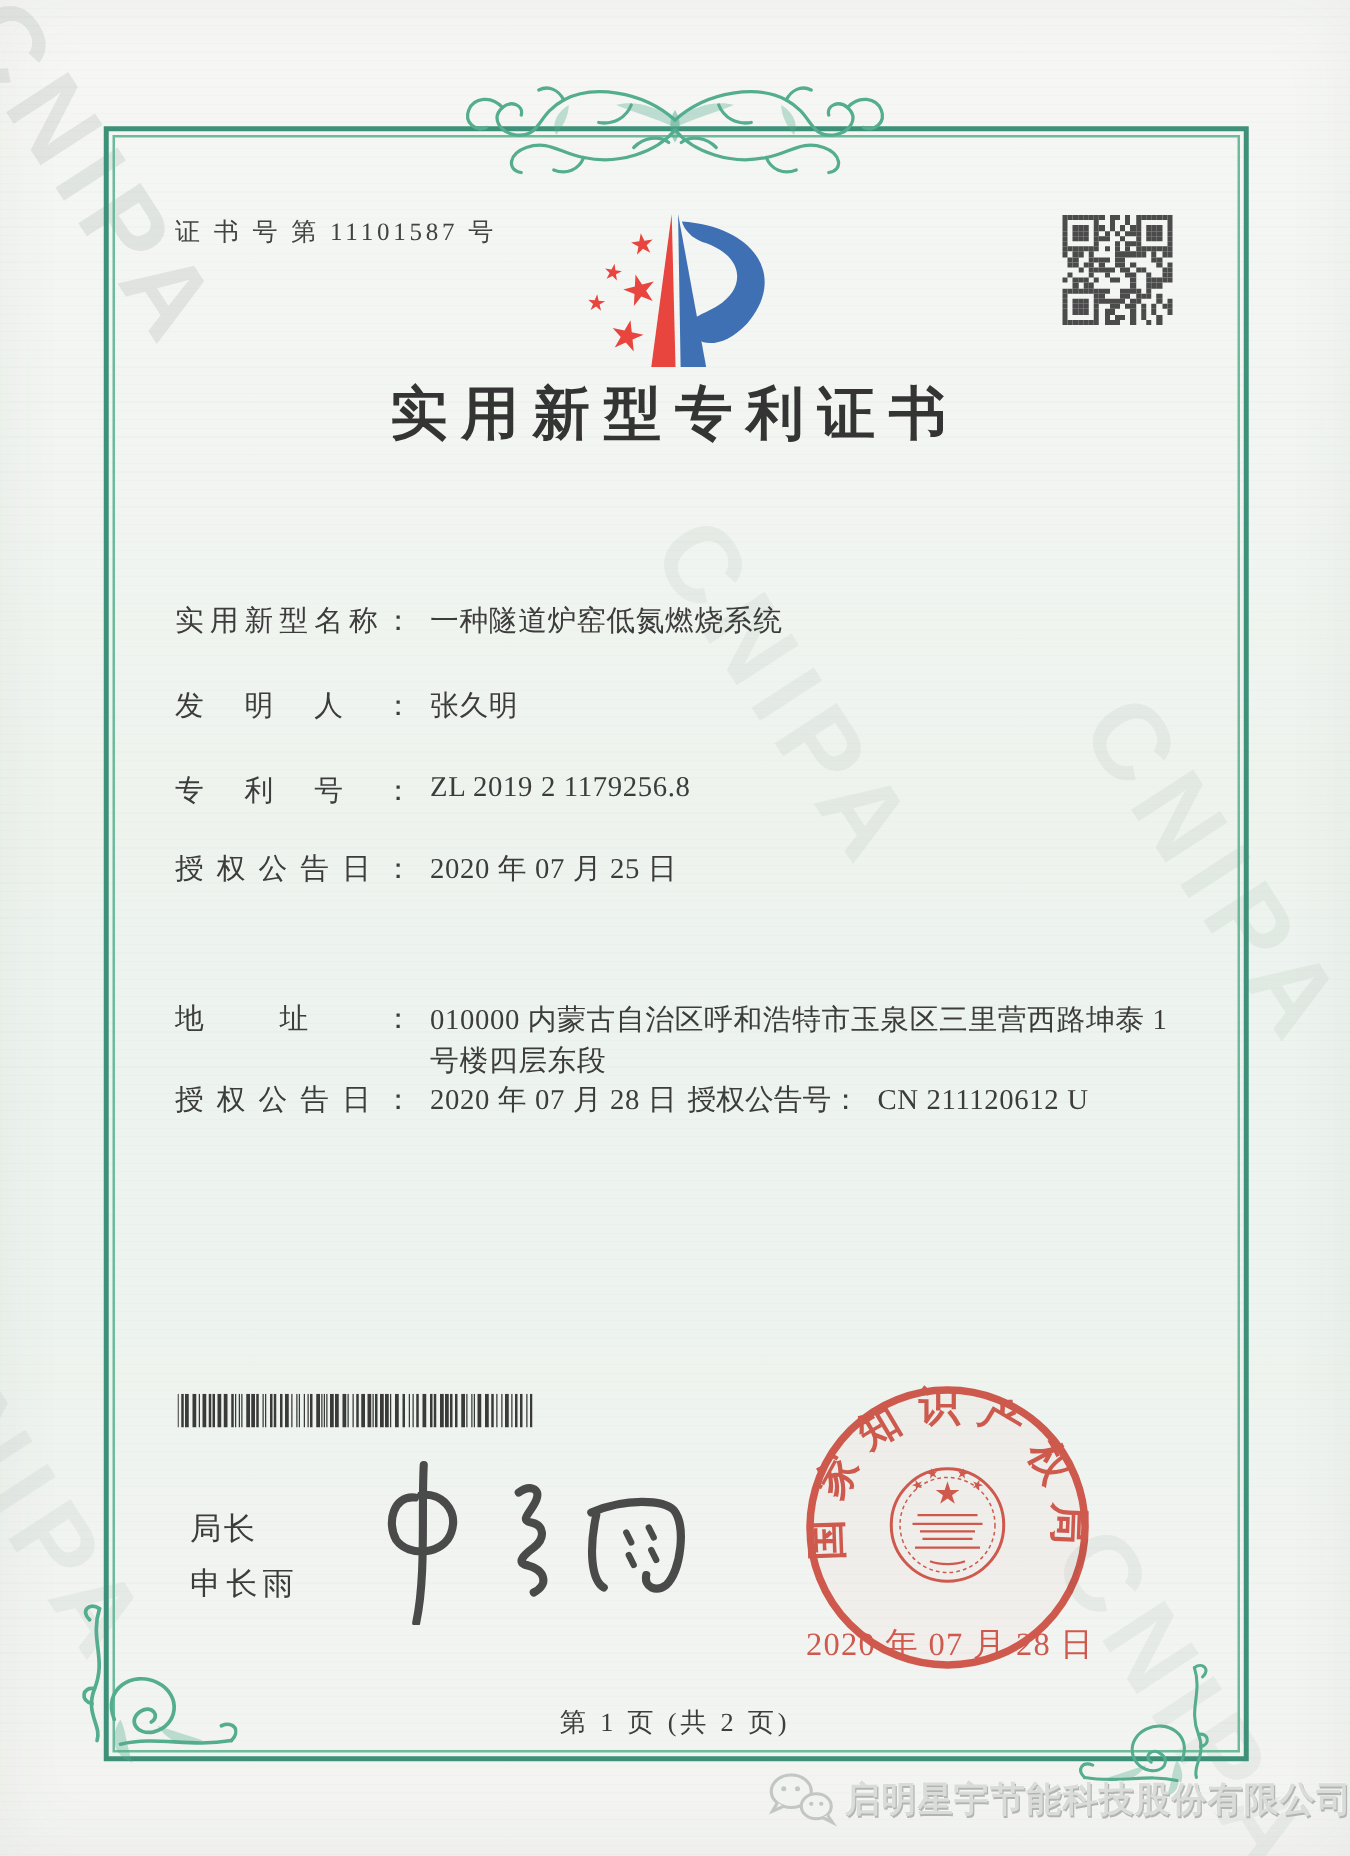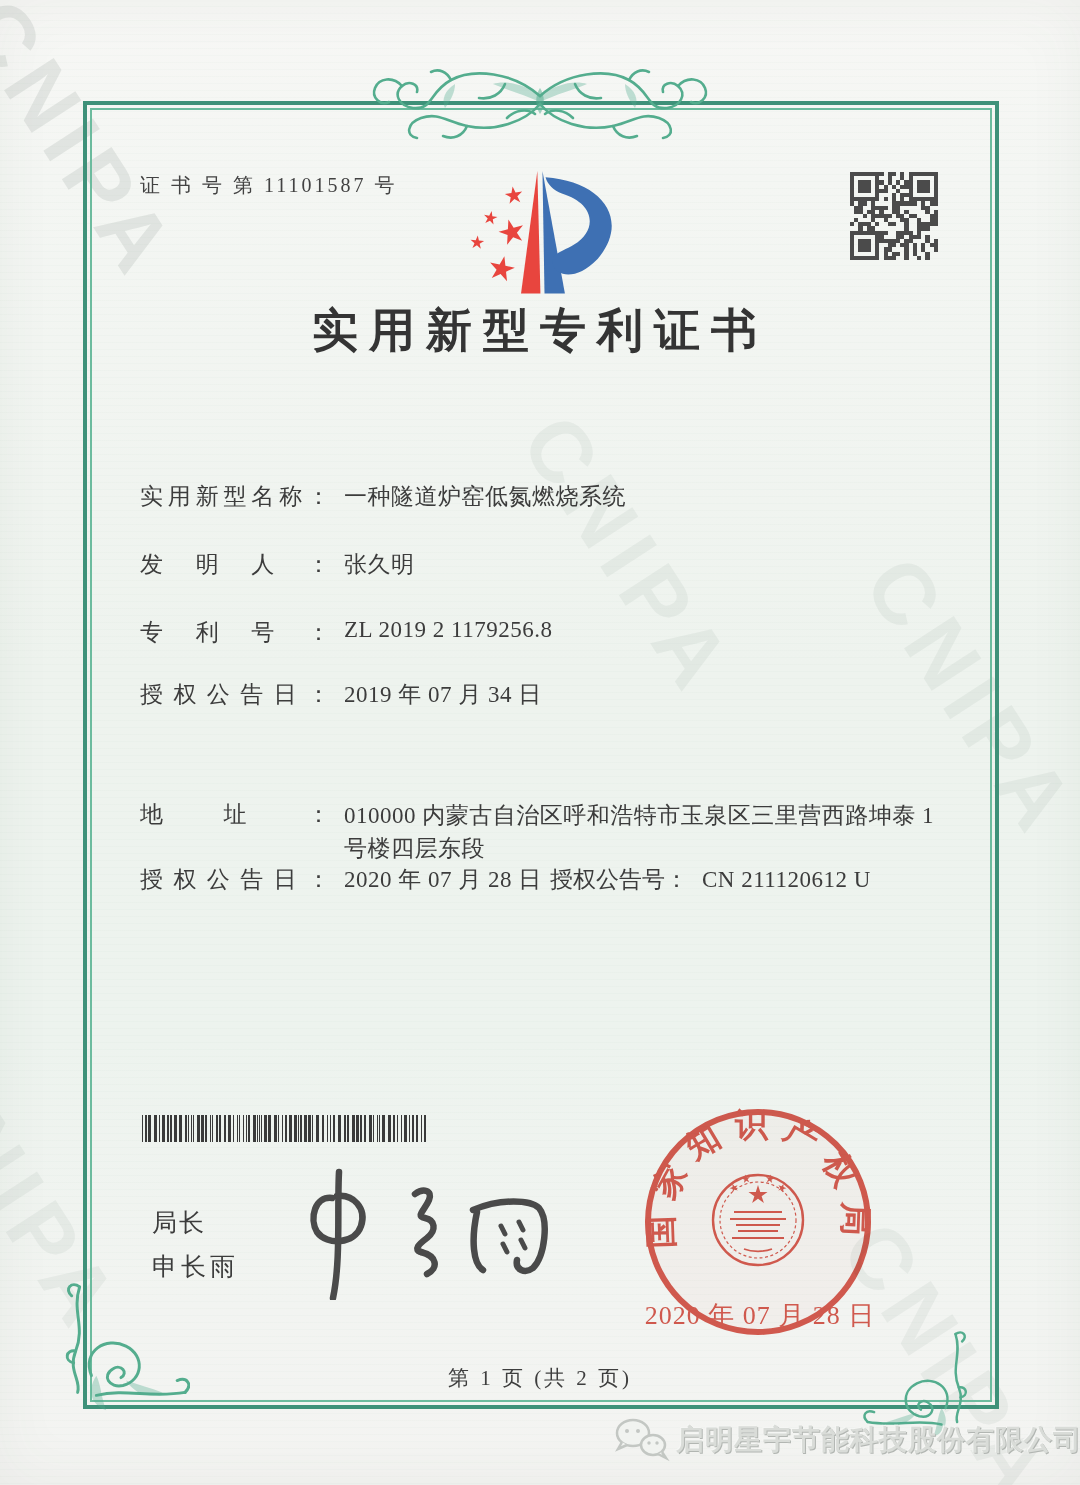--- a/index.html
+++ b/index.html
@@ -574,21 +574,21 @@
   <div class="f-row" style="top:437px;">
     <span class="lbl">实用新型名称：</span><span class="val">一种隧道炉窑低氮燃烧系统</span>
   </div>
   <div class="f-row" style="top:505px;">
     <span class="lbl">发明人：</span><span class="val">张久明</span>
   </div>
   <div class="f-row" style="top:573px;">
     <span class="lbl">专利号：</span><span class="val">ZL 2019 2 1179256.8</span>
   </div>
   <div class="f-row" style="top:635px;">
-    <span class="lbl">授权公告日：</span><span class="val">2019 年 07 月 34 日</span>
+    <span class="lbl">授权公告日：</span><span class="val">2020 年 07 月 25 日</span>
   </div>
   <div class="f-row" style="top:755px;">
     <span class="lbl">地址：</span><span class="val2"><span>010000 内蒙古自治区呼和浩特市玉泉区三里营西路坤泰 1</span><br><span>号楼四层东段</span></span>
   </div>
   <div class="f-row" style="top:820px;">
     <span class="lbl">授权公告日：</span><span class="val" style="display:inline-block;width:196px;">2020 年 07 月 28 日</span><span class="lbl2">授权公告号：</span><span class="val">CN 211120612 U</span>
   </div>
 
   <div class="abs paras">
   </div>

